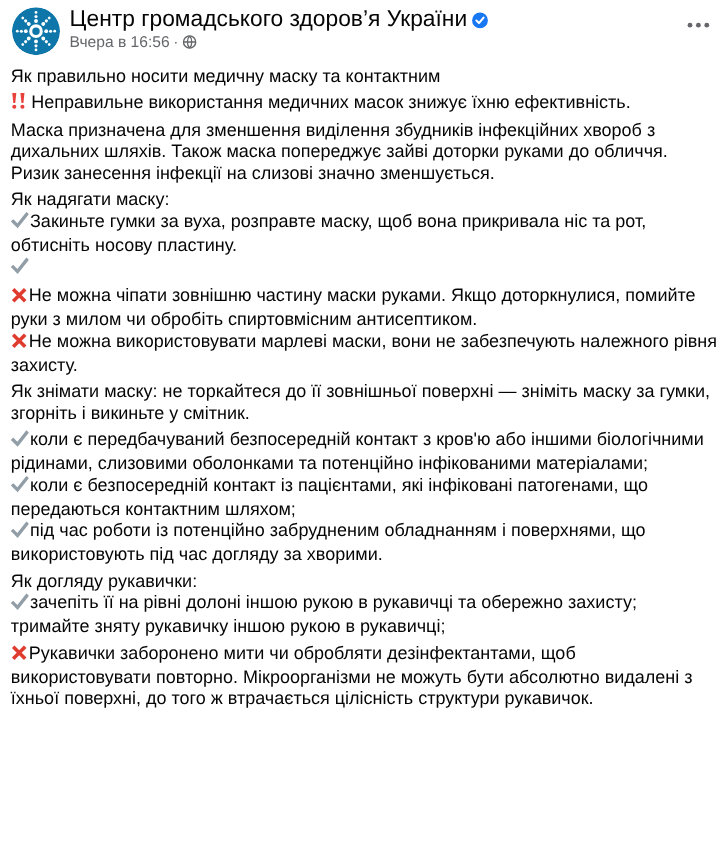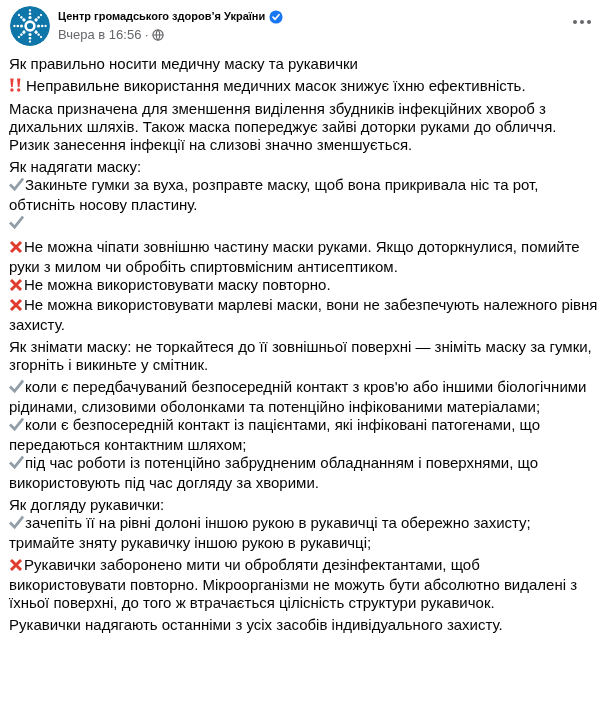--- a/index.html
+++ b/index.html
@@ -7,21 +7,21 @@
     width:607px;height:712px;background:#ffffff;overflow:hidden;
     font-family:"Liberation Sans",sans-serif;color:#050505;
     -webkit-font-smoothing:antialiased;
   }
   .post{width:607px;height:712px;background:#fff;}
   
   .header{display:flex;align-items:flex-start;padding:6px 12px 0 10px;}
   .avatar{width:40px;height:40px;flex:0 0 auto;border-radius:50%;cursor:pointer;}
   .hmeta{margin-left:8px;flex:1 1 auto;min-width:0;padding-top:1px;}
   .name-row{display:flex;align-items:center;gap:4px;}
-  .page-name{font-size:11px;font-weight:700;line-height:19px;color:#050505;cursor:pointer;white-space:nowrap;}
+  .page-name{font-size:19px;font-weight:400;line-height:19px;color:#050505;cursor:pointer;white-space:nowrap;}
   .badge{display:inline-flex;align-items:center;}
   .meta-row{display:flex;align-items:center;gap:3px;font-size:13px;line-height:16px;color:#65676b;margin-top:1px;}
   .meta-row .dot{color:#65676b;}
   .menu-btn{flex:0 0 auto;padding:6px 2px 2px 6px;cursor:pointer;border-radius:50%;}
   
   .body-text{padding:9px 9px 0 9px;font-size:15px;line-height:18px;}
   .para{margin:0 0 4px 0;}
   .line{margin:0;}
   .inline-icon{display:inline-block;vertical-align:-2px;margin-right:1px;}
   .inline-icon.excl{margin-right:4px;vertical-align:-1px;}
@@ -112,21 +112,21 @@
             <circle cx="4" cy="4" r="2" fill="#65676b"></circle>
             <circle cx="11" cy="4" r="2" fill="#65676b"></circle>
             <circle cx="18" cy="4" r="2" fill="#65676b"></circle>
           </svg>
       </span>
     </div>
   </div>
 
   <div class="body-text" id="post-body">
       <div class="para">
-        <div class="line"><span>Як правильно носити медичну маску та рукавички</span></div>
+        <div class="line"><span>Як правильно носити медичну маску та контактним</span></div>
       </div>
       <div class="para">
         <div class="line"><span class="inline-icon excl"><svg width="13" height="14" viewBox="0 0 13 14">
               <g fill="#e8413c">
                 <path d="M1.2 0.5 h3.4 l-0.9 8.4 h-1.6 Z"></path>
                 <circle cx="2.9" cy="12" r="1.7"></circle>
                 <path d="M8.0 0.5 h3.4 l-0.9 8.4 h-1.6 Z"></path>
                 <circle cx="9.7" cy="12" r="1.7"></circle>
               </g>
             </svg></span><span>Неправильне використання медичних масок знижує їхню ефективність.</span></div>
@@ -142,23 +142,20 @@
         <div class="line"><span class="inline-icon"><svg width="15" height="15" viewBox="0 0 15 15">
               <path d="M2 8.6 L5.6 12.2 L13.2 2.6" fill="none" stroke="#919ea8" stroke-width="2.8" stroke-linecap="square"></path>
             </svg></span></div>
       </div>
       <div class="para">
         <div class="line"><span class="inline-icon"><svg width="14" height="14" viewBox="0 0 14 14">
               <path d="M2 2 L12 12 M12 2 L2 12" fill="none" stroke="#e03b2f" stroke-width="3"></path>
             </svg></span><span>Не можна чіпати зовнішню частину маски руками. Якщо доторкнулися, помийте руки з милом чи обробіть спиртовмісним антисептиком.</span></div>
         <div class="line"><span class="inline-icon"><svg width="14" height="14" viewBox="0 0 14 14">
               <path d="M2 2 L12 12 M12 2 L2 12" fill="none" stroke="#e03b2f" stroke-width="3"></path>
-            </svg></span><span>Не можна використовувати маску повторно.</span></div>
-        <div class="line"><span class="inline-icon"><svg width="14" height="14" viewBox="0 0 14 14">
-              <path d="M2 2 L12 12 M12 2 L2 12" fill="none" stroke="#e03b2f" stroke-width="3"></path>
             </svg></span><span>Не можна використовувати марлеві маски, вони не забезпечують належного рівня захисту.</span></div>
       </div>
       <div class="para">
         <div class="line"><span>Як знімати маску: не торкайтеся до її зовнішньої поверхні — зніміть маску за гумки, згорніть і викиньте у смітник.</span></div>
       </div>
       <div class="para">
         <div class="line"><span class="inline-icon"><svg width="15" height="15" viewBox="0 0 15 15">
               <path d="M2 8.6 L5.6 12.2 L13.2 2.6" fill="none" stroke="#919ea8" stroke-width="2.8" stroke-linecap="square"></path>
             </svg></span><span>коли є передбачуваний безпосередній контакт з кров'ю або іншими біологічними рідинами, слизовими оболонками та потенційно інфікованими матеріалами;</span></div>
         <div class="line"><span class="inline-icon"><svg width="15" height="15" viewBox="0 0 15 15">
@@ -172,18 +169,15 @@
         <div class="line"><span>Як догляду рукавички:</span></div>
         <div class="line"><span class="inline-icon"><svg width="15" height="15" viewBox="0 0 15 15">
               <path d="M2 8.6 L5.6 12.2 L13.2 2.6" fill="none" stroke="#919ea8" stroke-width="2.8" stroke-linecap="square"></path>
             </svg></span><span>зачепіть її на рівні долоні іншою рукою в рукавичці та обережно захисту; тримайте зняту рукавичку іншою рукою в рукавичці;</span></div>
       </div>
       <div class="para">
         <div class="line"><span class="inline-icon"><svg width="14" height="14" viewBox="0 0 14 14">
               <path d="M2 2 L12 12 M12 2 L2 12" fill="none" stroke="#e03b2f" stroke-width="3"></path>
             </svg></span><span>Рукавички заборонено мити чи обробляти дезінфектантами, щоб використовувати повторно. Мікроорганізми не можуть бути абсолютно видалені з їхньої поверхні, до того ж втрачається цілісність структури рукавичок.</span></div>
       </div>
-      <div class="para">
-        <div class="line"><span>Рукавички надягають останніми з усіх засобів індивідуального захисту.</span></div>
-      </div>
     </div>
 
 </div>
 
 </body></html>

